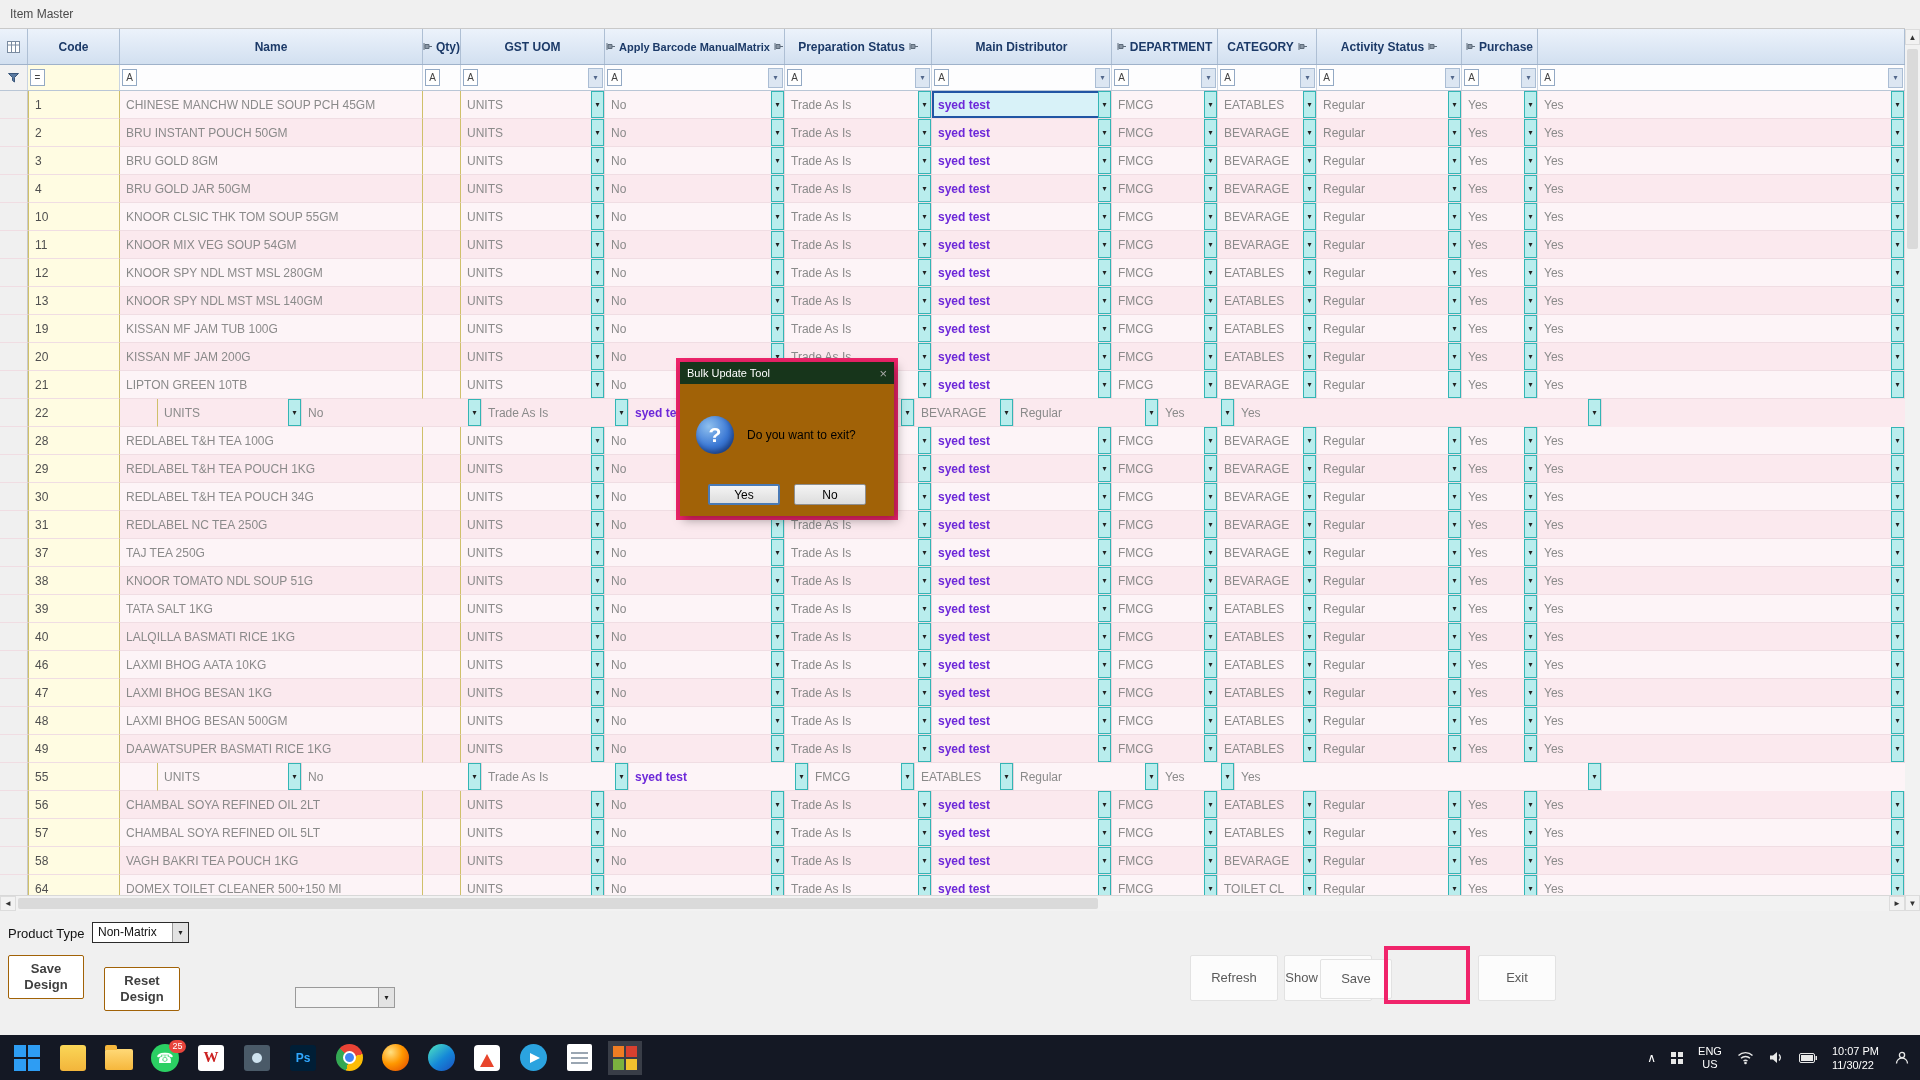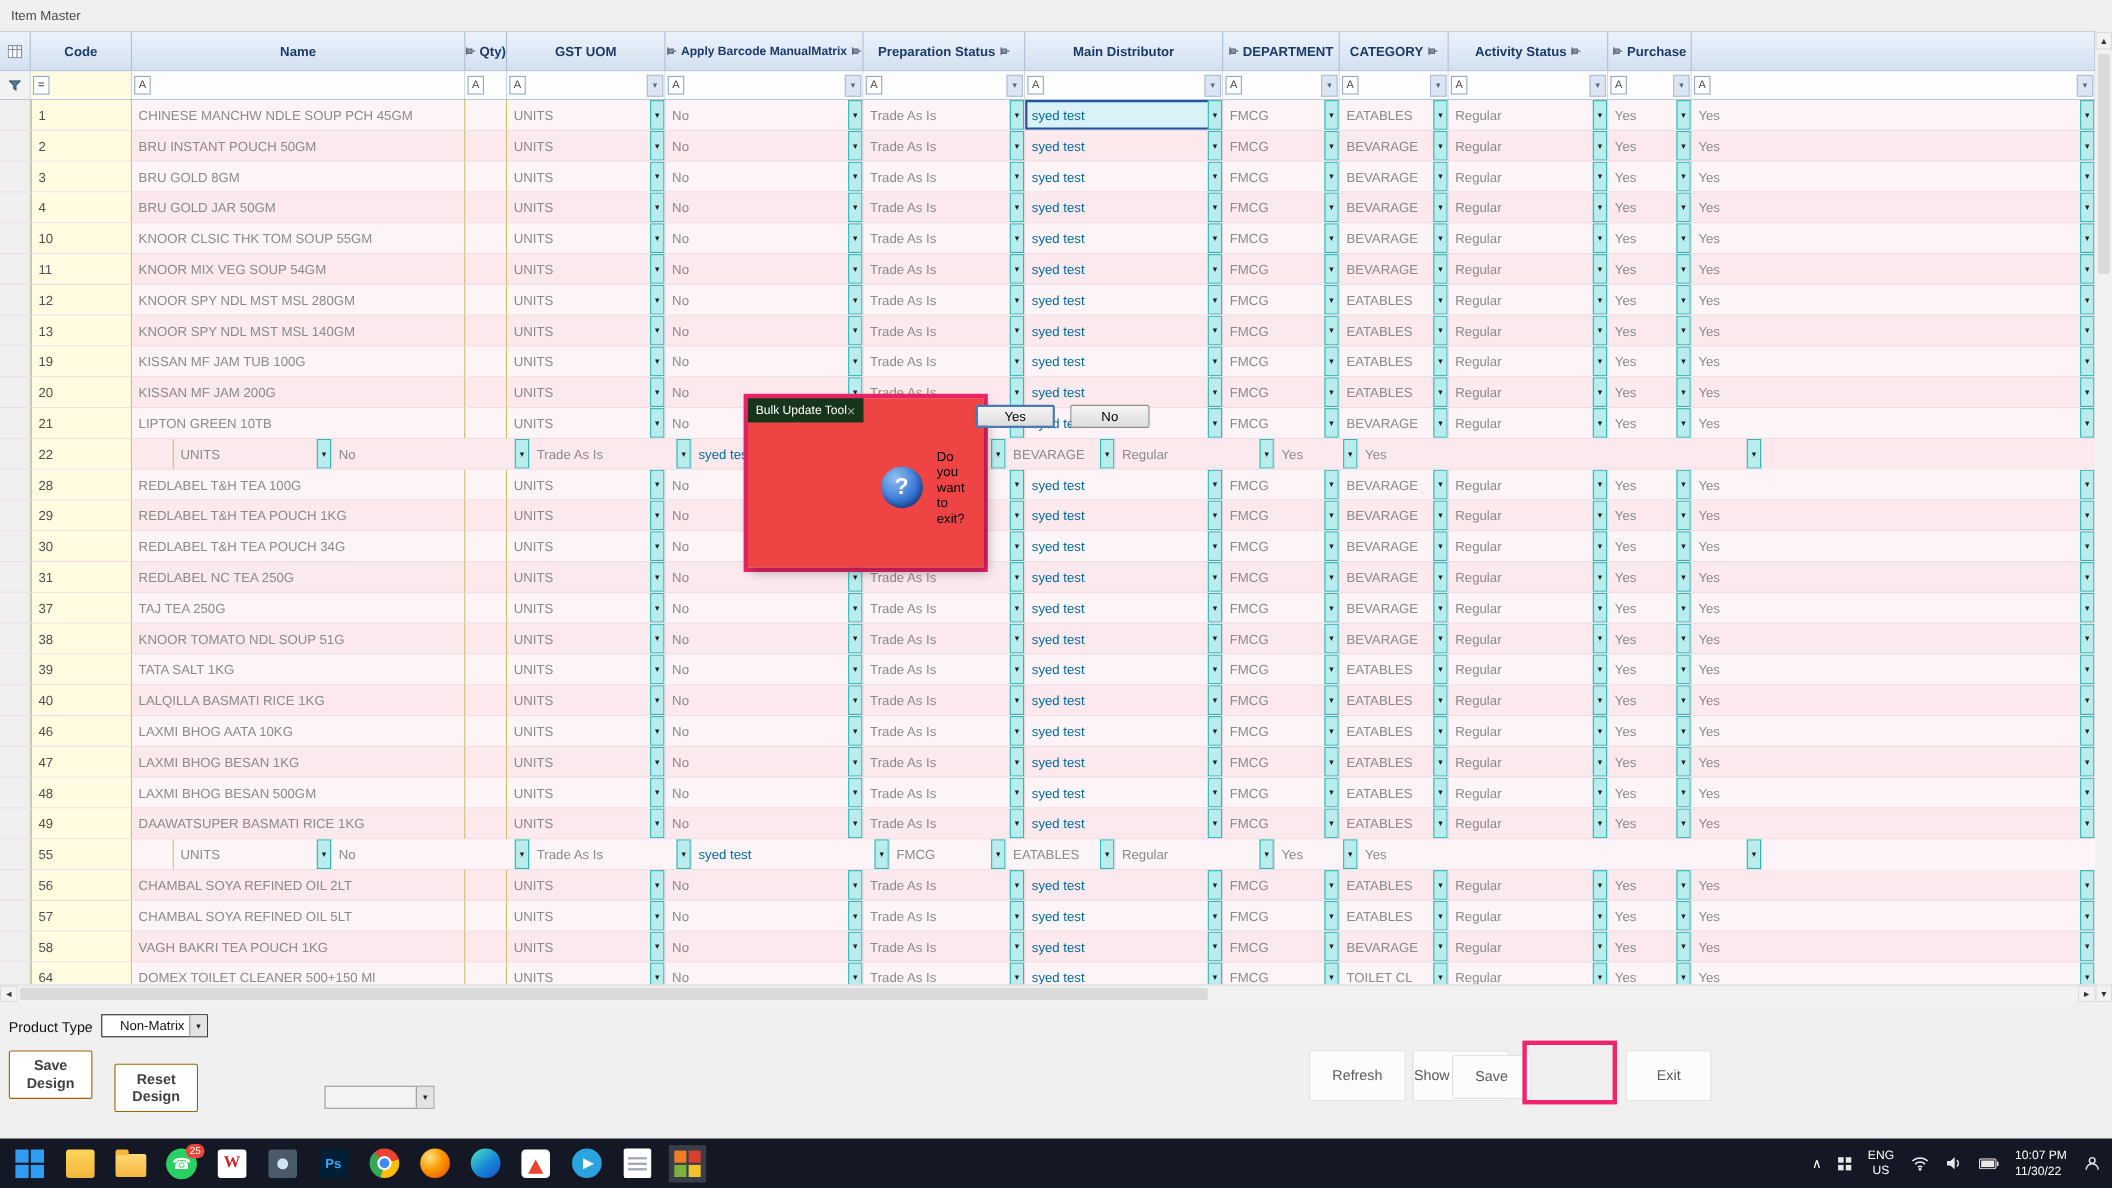--- a/index.html
+++ b/index.html
@@ -26,58 +26,58 @@
 .row{display:flex;height:28px;background:#fdf4f7}
 .row.alt{background:#fbe9ee}
 .cell{border-right:1px solid #e9d2da;border-bottom:1px solid #f0dde3;display:flex;align-items:center;overflow:hidden;font-size:12px;color:#8a8a8a;white-space:nowrap;flex:none}
 .cell.ind{background:#f0f0f0;border-right:1px solid #c9c9c9}
 .cell.code{background:#fffce2;border-left:1px solid #cfc06a;border-right:1px solid #cfc06a;color:#4f4f4f;padding-left:6px}
 .cell.name{padding-left:6px;border-right:1px solid #cfc06a}
 .cell.qty{border-right:1px solid #cfc06a}
 .cell.dd{padding:0}
 .cell .val{flex:1;padding-left:6px;overflow:hidden}
 .ddb{width:13px;height:100%;background:#b9eded;border:1px solid #33b5b5;color:#222;font-size:8px;display:flex;align-items:center;justify-content:center;flex:none}
-.cell.dist .val{color:#0369a1;font-weight:400}
+.cell.dist .val{color:#6d28d9;font-weight:700}
 .cell.selected{background:#d8f2f8;box-shadow:inset 0 0 0 2px #2155a4}
 
 
 .hscroll{position:absolute;top:895px;left:0;width:1905px;height:16px;background:#f2f2f2;border-top:1px solid #d8d8d8;display:flex}
 .sarrow{width:16px;height:100%;background:#f2f2f2;border:1px solid #dcdcdc;color:#333;font-size:8px;display:flex;align-items:center;justify-content:center;flex:none}
 .hs-track{flex:1;position:relative}
 .hs-thumb{position:absolute;left:2px;top:2px;bottom:2px;width:1080px;background:#dadada;border-radius:2px}
 .vscroll{position:absolute;top:29px;left:1905px;width:15px;height:882px;background:#f2f2f2;display:flex;flex-direction:column}
 .vscroll .sarrow{width:100%;height:16px}
 .vs-track{flex:1;position:relative}
 .vs-thumb{position:absolute;left:2px;right:2px;top:4px;height:200px;background:#dadada;border-radius:2px}
 
 
 .footer{position:absolute;top:911px;left:0;width:1920px;height:124px;background:#f0f0f0}
 .ptype-label{position:absolute;left:8px;top:15px;font-size:13px;color:#111}
 .combo{position:absolute;display:flex;align-items:stretch;background:#fff;border:1px solid #2b2b2b;font-size:12px;color:#111}
-.combo .cv{flex:1;padding:2px 16px;line-height:15px;overflow:hidden;white-space:nowrap}
+.combo .cv{flex:1;padding:2px 5px;line-height:15px;overflow:hidden;white-space:nowrap}
 .combo .ca{width:16px;background:#e3e3e3;display:flex;align-items:center;justify-content:center;font-size:8px;border-left:1px solid #9a9a9a;color:#222}
 .combo.ptype{left:92px;top:11px;width:97px;height:21px}
 .combo.mini{left:295px;top:76px;width:100px;height:21px;border-color:#9a9a9a;background:#f3f3f3;color:#777}
 button{font-family:"Liberation Sans",sans-serif;cursor:pointer}
 .design-btn{position:absolute;width:76px;height:44px;background:#fff;border:1px solid #a16207;border-radius:2px;font-weight:bold;font-size:13px;color:#404040;line-height:1.2}
 .btn-save-design{left:8px;top:44px}
 .btn-reset-design{left:104px;top:56px}
 .flat-btn{position:absolute;background:#fcfcfc;border:1px solid #e2e2e2;border-radius:2px;color:#5a5a5a;font-size:13px;line-height:1.25}
 .btn-refresh{left:1190px;top:44px;width:88px;height:46px}
 .btn-show-modified{left:1284px;top:44px;width:88px;height:46px}
 .btn-save{left:1320px;top:48px;width:72px;height:40px}
 .btn-exit{left:1478px;top:44px;width:78px;height:46px}
 
 
 .annot{position:absolute;border:4px solid #f0246b;z-index:60}
 .annot-save{left:1384px;top:946px;width:86px;height:58px;pointer-events:none}
 .annot-dialog{left:676px;top:358px;width:222px;height:162px}
 
 
-.dialog{width:100%;height:100%;background:#ef4444;display:flex;flex-direction:row;box-shadow:3px 4px 10px rgba(0,0,0,.35)}
+.dialog{width:100%;height:100%;background:#a16207;display:flex;flex-direction:column;box-shadow:3px 4px 10px rgba(0,0,0,.35)}
 .dlg-title{height:22px;background:#17351b;color:#fff;font-size:11px;display:flex;align-items:center;justify-content:space-between;padding:0 7px;flex:none}
 .dlg-close{color:#a9a9a9;font-size:13px;line-height:13px;cursor:pointer}
 .dlg-body{flex:1;display:flex;align-items:center;gap:13px;padding:10px 10px 2px 16px}
 .qicon{width:38px;height:38px;border-radius:50%;background:radial-gradient(circle at 34% 28%,#8fc0ee,#3a77d4 55%,#1c4fa6);color:#fff;font-size:21px;font-weight:bold;display:flex;align-items:center;justify-content:center;flex:none;box-shadow:inset -2px -3px 5px rgba(0,0,30,.35)}
 .dlg-msg{font-size:12px;color:#000}
 .dlg-btns{display:flex;justify-content:center;gap:14px;padding:6px 0 11px;flex:none}
 .dlg-btn{width:72px;height:21px;font-size:12px;color:#000;background:linear-gradient(#f4f4f4,#ddd);border:1px solid #8e8e8e;border-radius:2px}
 .dlg-btn.default{border:2px solid #4a7ab5}
 
 

